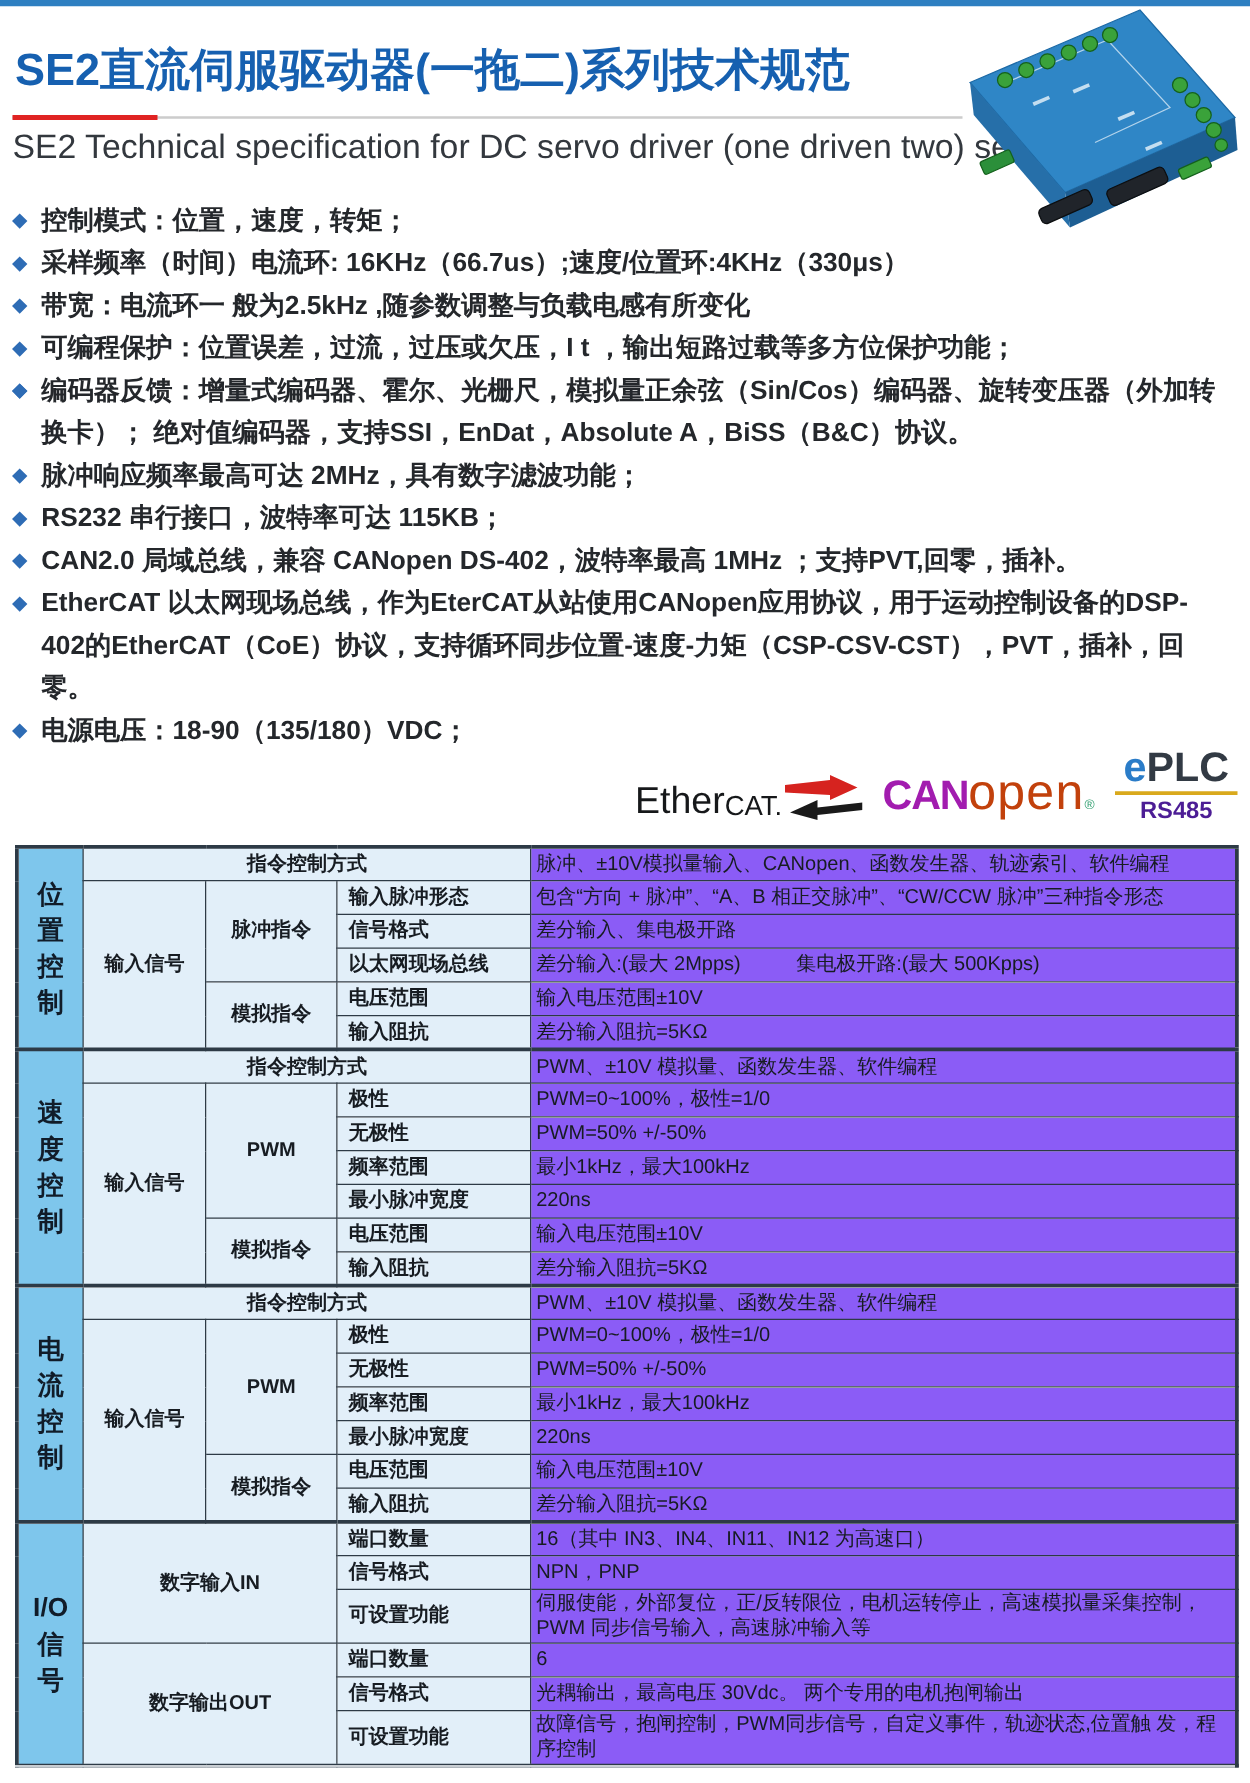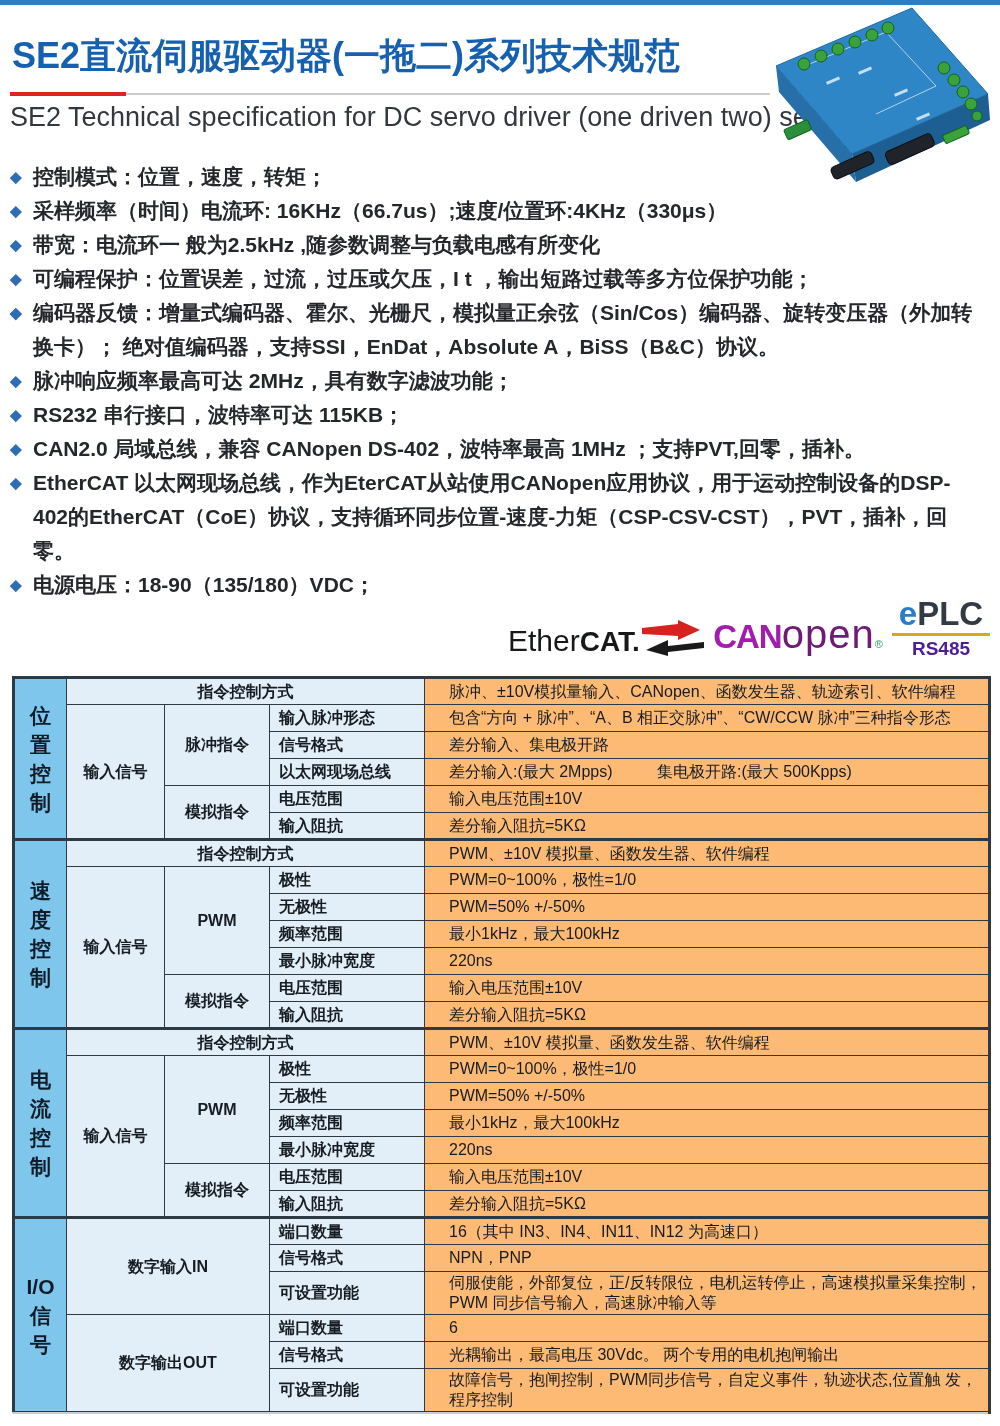--- a/index.html
+++ b/index.html
@@ -21,43 +21,43 @@
 
   .features { position:absolute; top:160px; left:10px; width:975px; list-style:none; }
   .features li { position:relative; padding-left:23px; font-size:21px; line-height:34px;
                  font-weight:700; color:#24272b; }
   .features .diamond { position:absolute; left:0; top:0; color:#2e6cb5; font-size:15px; }
 
   .logos { position:absolute; top:586px; left:508px; width:482px; height:72px;
            display:flex; align-items:flex-end; justify-content:space-between; }
   .ethercat { display:flex; align-items:flex-end; color:#16181a; white-space:nowrap;margin-top:40px; }
   .ethercat .plain { font-size:30px; font-weight:500; }
-  .ethercat .bold  { font-size:28px; font-weight:700; }
+  .ethercat .bold  { font-size:22px; font-weight:400; }
   .ethercat svg { margin-left:2px; margin-bottom:2px; }
   .canopen { white-space:nowrap; line-height:1; padding-bottom:4px; }
   .canopen .can  { font-size:33px; font-weight:800; color:#a21caf; letter-spacing:-1px; }
-  .canopen .open { font-size:40px; font-weight:300; color:#701a75; letter-spacing:1px; }
+  .canopen .open { font-size:40px; font-weight:300; color:#c2410c; letter-spacing:1px; }
   .canopen .reg  { font-size:11px; color:#2f9e6e; vertical-align:baseline; }
   .eplc { text-align:center; line-height:1; }
   .eplc .row1 { font-size:33px; font-weight:800; }
   .eplc .e   { color:#2a7cc8; }
   .eplc .plc { color:#323a44; }
   .eplc .gold { width:98px; height:3px; background:#d9a91c; margin:3px 0 3px 0; }
   .eplc .rs  { font-size:19px; font-weight:800; color:#4c1d95; letter-spacing:0px; }
 
   .spec-table { position:absolute; top:676px; left:12px; }
   table { border-collapse:collapse; table-layout:fixed; width:976px; }
   td { border:1.5px solid #2d3a46; font-size:16px; color:#171c22; height:27px;
        padding:1px 4px; line-height:1.25; overflow:hidden; }
   td.sec { background:#7ec6ec; text-align:center; font-weight:700; font-size:21px;
            line-height:29px; color:#111c29; padding:0; }
   td.h { background:#e2eff9; font-weight:600;margin-left:36px; }
   td.h.center { text-align:center; }
   td.h.left { text-align:left; padding-left:9px; }
-  td.v { background:#fdba74; text-align:left; padding-left:24px; font-weight:500; }
+  td.v { background:#8b5cf6; text-align:left; padding-left:4px; font-weight:500; }
   tr.sec-top td { border-top:3px solid #2d3a46; }
   table { border:3px solid #2d3a46; }
 
   .bottom-rule { position:absolute; top:1412px; left:12px; width:976px; height:2px; background:#c9ced3; }
 </style>
 </head>
 <body>
 
 <div class="page">
 

